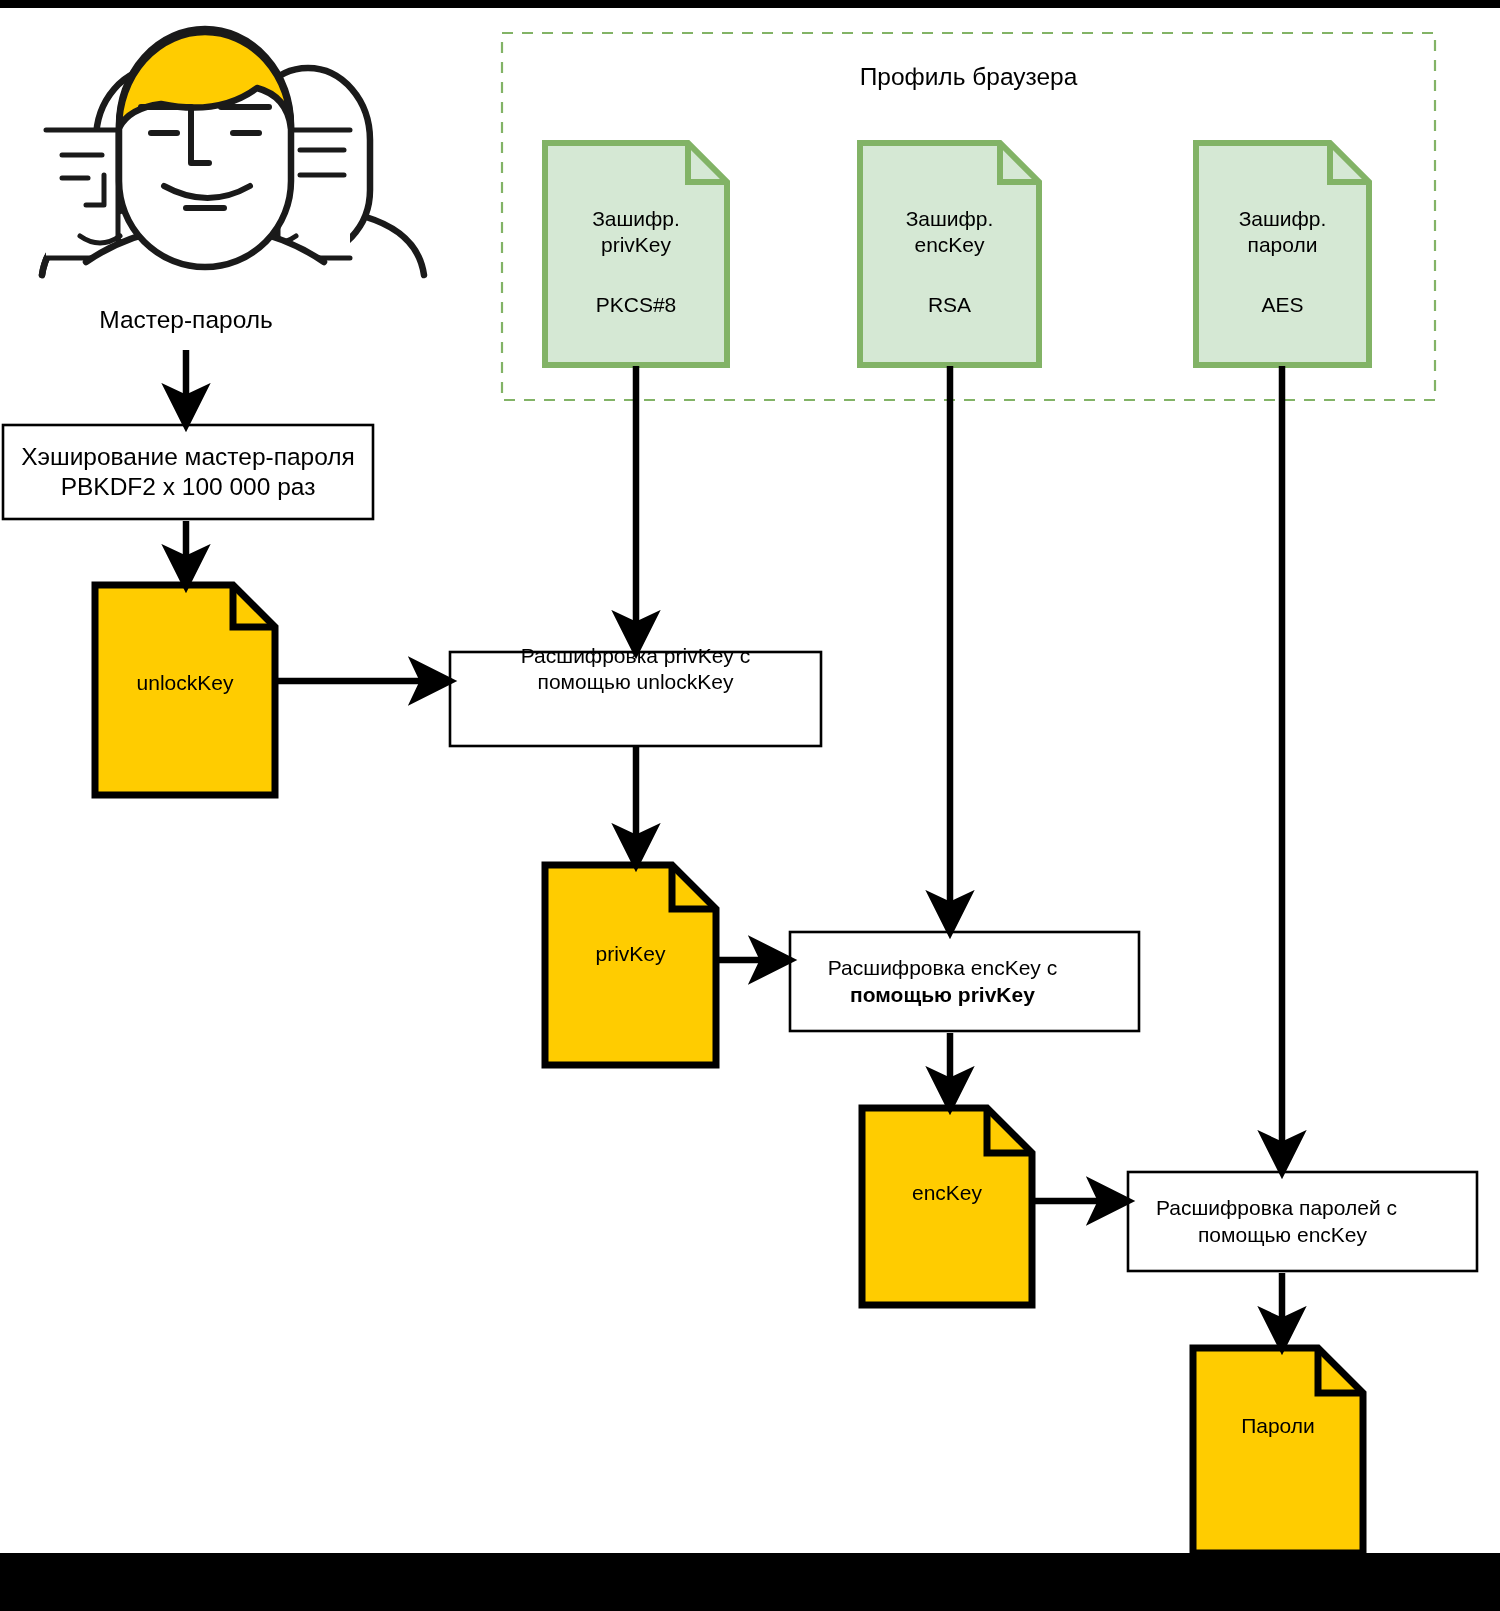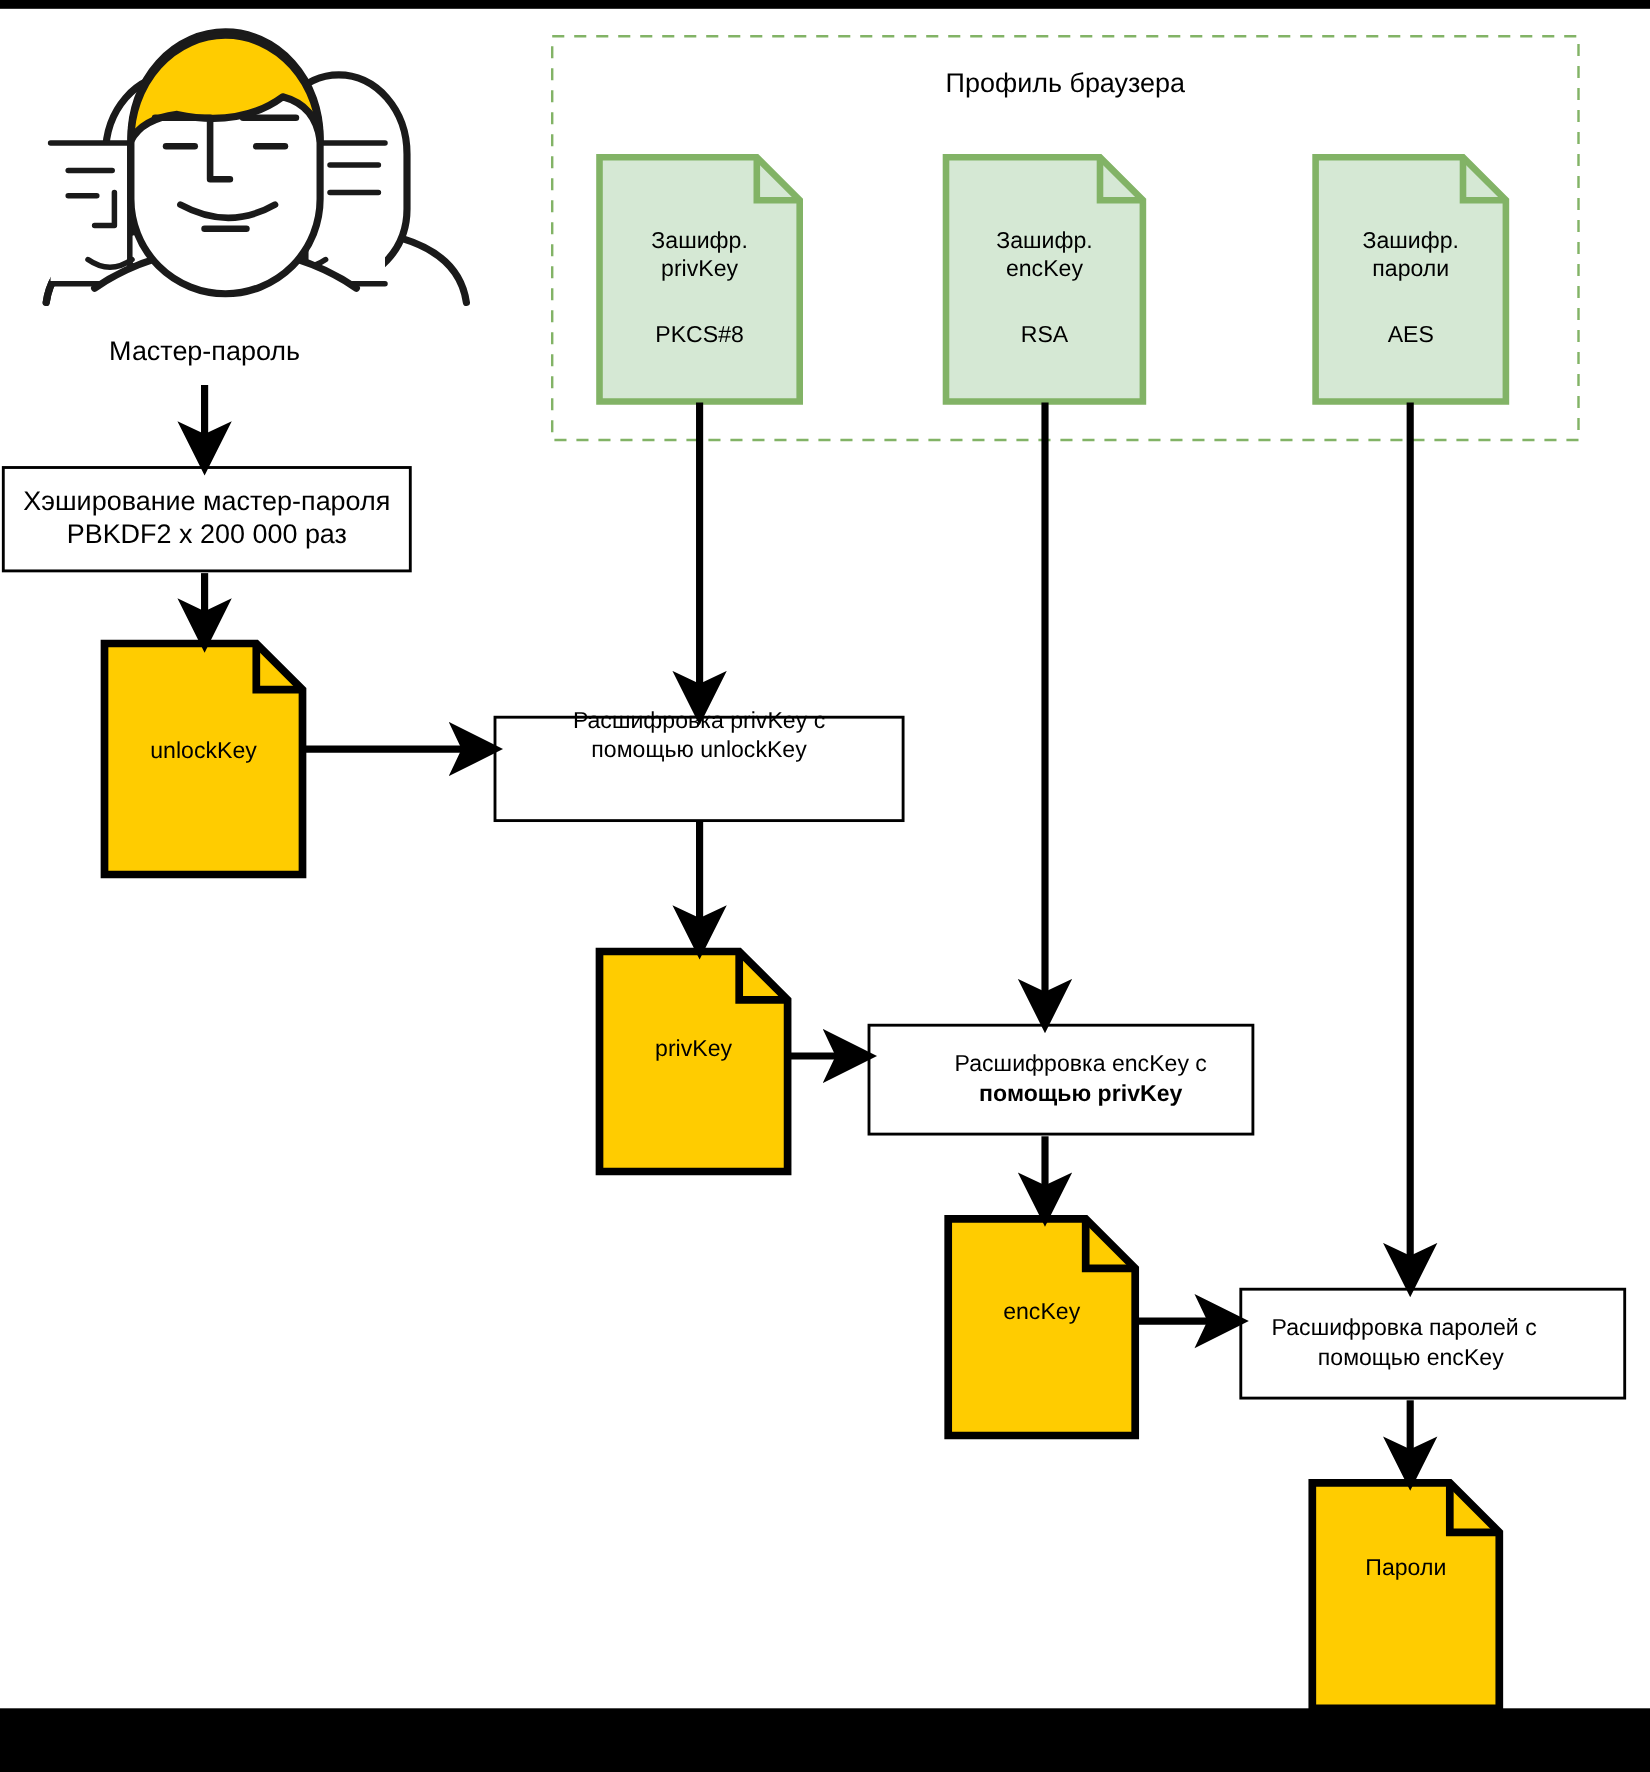--- a/index.html
+++ b/index.html
@@ -168,29 +168,29 @@
   </div>
 
   <div class="node ctr" style="left:1196px; top:182px; width:173px; height:160px; flex-direction:column;">
     <div class="lbl lbl-21" style="position:static; width:100%;">Зашифр.</div>
     <div class="lbl lbl-21" style="position:static; width:100%;">пароли</div>
     <div class="lbl lbl-21" style="position:static; width:100%; margin-top:34px;">AES</div>
   </div>
 
   <div class="node ctr" style="left:3px; top:425px; width:370px; height:94px; flex-direction:column;">
     <div class="lbl lbl-24" style="position:static; width:100%;">Хэширование мастер-пароля</div>
-    <div class="lbl lbl-24" style="position:static; width:100%;">PBKDF2 x 200 000 раз</div>
+    <div class="lbl lbl-24" style="position:static; width:100%;">PBKDF2 x 100 000 раз</div>
   </div>
 
   <div class="node ctr" style="left:450px; top:622px; width:371px; height:94px; flex-direction:column;">
     <div class="lbl lbl-21" style="position:static; width:100%;">Расшифровка privKey с</div>
     <div class="lbl lbl-21" style="position:static; width:100%;">помощью unlockKey</div>
   </div>
 
-  <div class="node ctr" style="left:790px; top:932px; width:305px; height:99px; flex-direction:column;margin-left:40px;">
+  <div class="node ctr" style="left:790px; top:932px; width:305px; height:99px; flex-direction:column;">
     <div class="lbl lbl-21" style="position:static; width:100%;">Расшифровка encKey с</div>
     <div class="lbl lbl-21" style="position:static; width:100%;font-weight:bold;">помощью privKey</div>
   </div>
 
   <div class="node ctr" style="left:1128px; top:1172px; width:297px; height:99px; flex-direction:column;">
     <div class="lbl lbl-21" style="position:static; width:100%;">Расшифровка паролей с</div>
     <div class="lbl lbl-21" style="position:static; width:100%;margin-left:12px;">помощью encKey</div>
   </div>
 
   <div class="lbl lbl-21" style="left:95px; top:670px; width:180px;">unlockKey</div>

